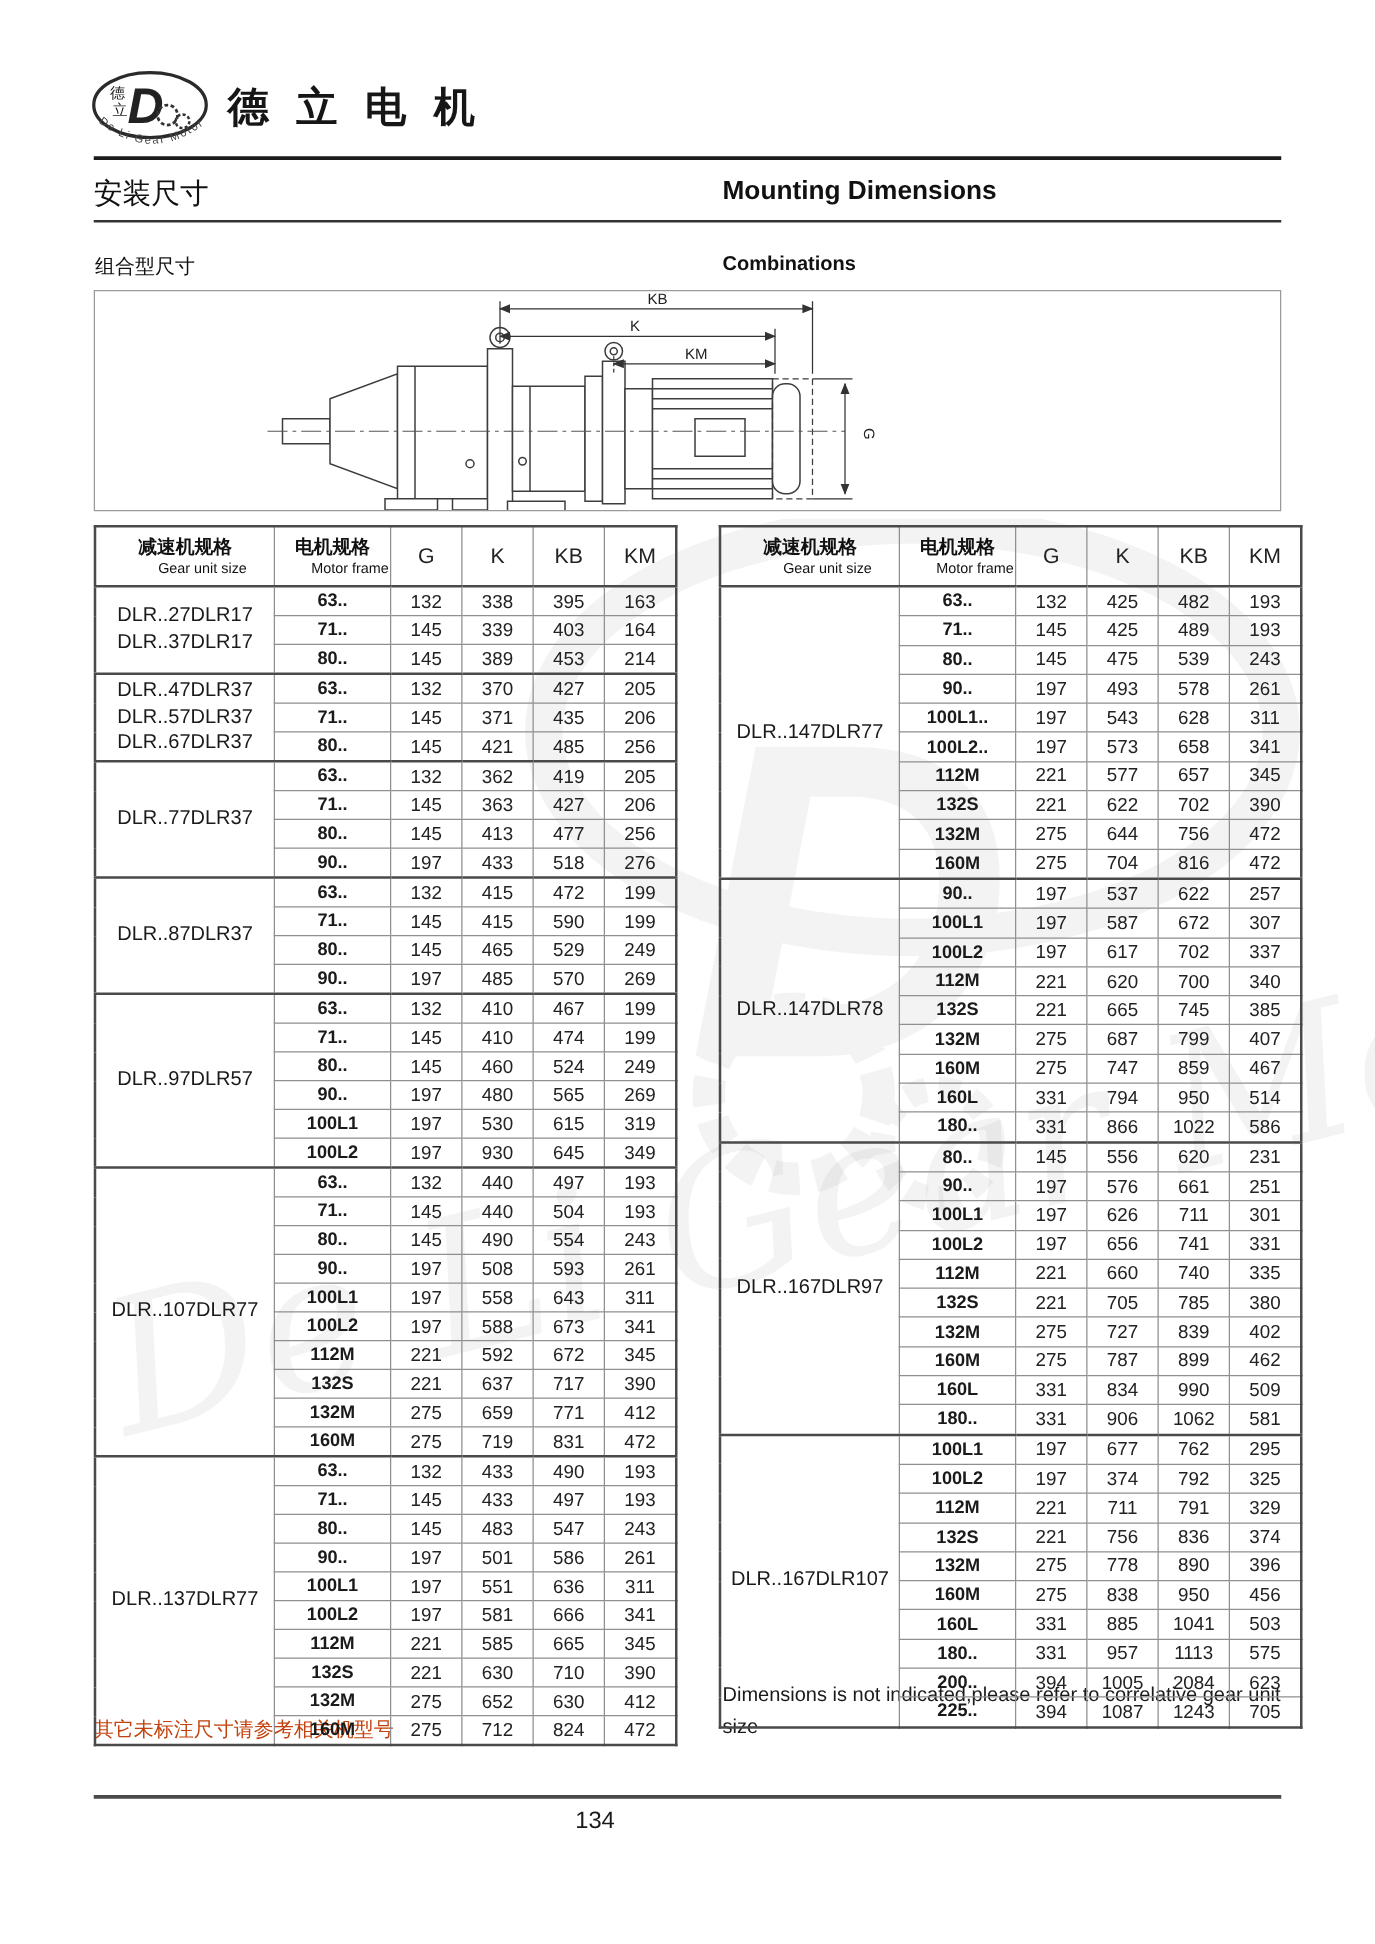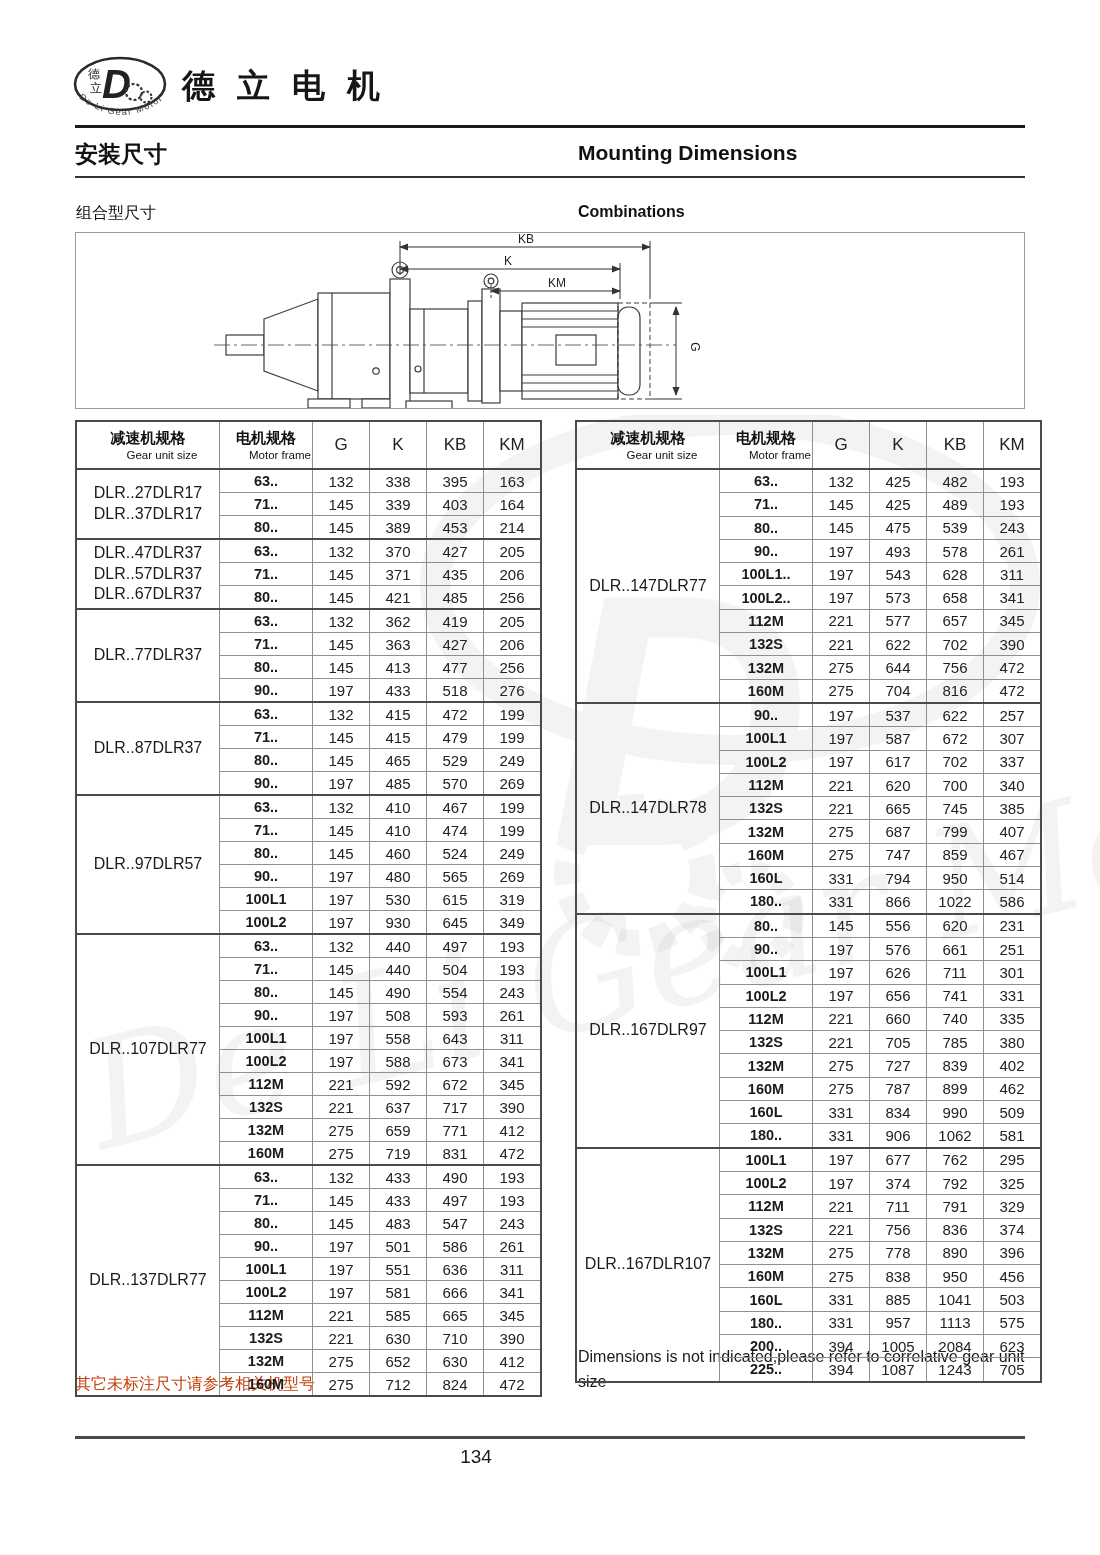--- a/index.html
+++ b/index.html
@@ -8,21 +8,21 @@
     font-family:"Liberation Sans",sans-serif;color:#111;
   }
   
   #logo{position:absolute;left:70px;top:54px;width:104px;height:72px;}
   #brand{position:absolute;left:182px;top:64px;font-family:"DejaVu Serif",serif;
          font-weight:bold;font-size:33px;letter-spacing:22px;color:#161616;white-space:nowrap;}
   .rule{position:absolute;left:75px;width:950px;background:#1b1b1b;}
   #rule-top{top:125px;height:3px;}
   #rule-sec{top:176px;height:1.5px;background:#333;}
   #rule-bottom{top:1436px;height:3px;background:#4a4a4a;}
-  #sec-zh{position:absolute;left:75px;top:139px;font-size:23px;font-weight:bold;}
+  #sec-zh{position:absolute;left:75px;top:139px;font-size:23px;font-weight:normal;}
   #sec-en{position:absolute;left:578px;top:141px;font-size:21px;font-weight:bold;}
   #sub-zh{position:absolute;left:76px;top:203px;font-size:16px;}
   #sub-en{position:absolute;left:578px;top:203px;font-size:16px;font-weight:bold;}
   
   #diagram{position:absolute;left:75px;top:232px;width:948px;height:175px;border:1px solid #9a9a9a;background:#fff;z-index:2;}
   
   .wm{position:absolute;z-index:1;pointer-events:none;}
   #wm-text{left:110px;top:1010px;font-family:"DejaVu Serif",serif;font-style:italic;
            font-size:150px;color:rgba(30,30,30,0.055);transform:rotate(-14deg);
            transform-origin:left bottom;white-space:nowrap;}
@@ -262,21 +262,21 @@
           <td class="frame">63..</td>
           <td class="num">132</td>
           <td class="num">415</td>
           <td class="num">472</td>
           <td class="num">199</td>
         </tr>
         <tr>
           <td class="frame">71..</td>
           <td class="num">145</td>
           <td class="num">415</td>
-          <td class="num">479</td>
+          <td class="num">590</td>
           <td class="num">199</td>
         </tr>
         <tr>
           <td class="frame">80..</td>
           <td class="num">145</td>
           <td class="num">465</td>
           <td class="num">529</td>
           <td class="num">249</td>
         </tr>
         <tr>

